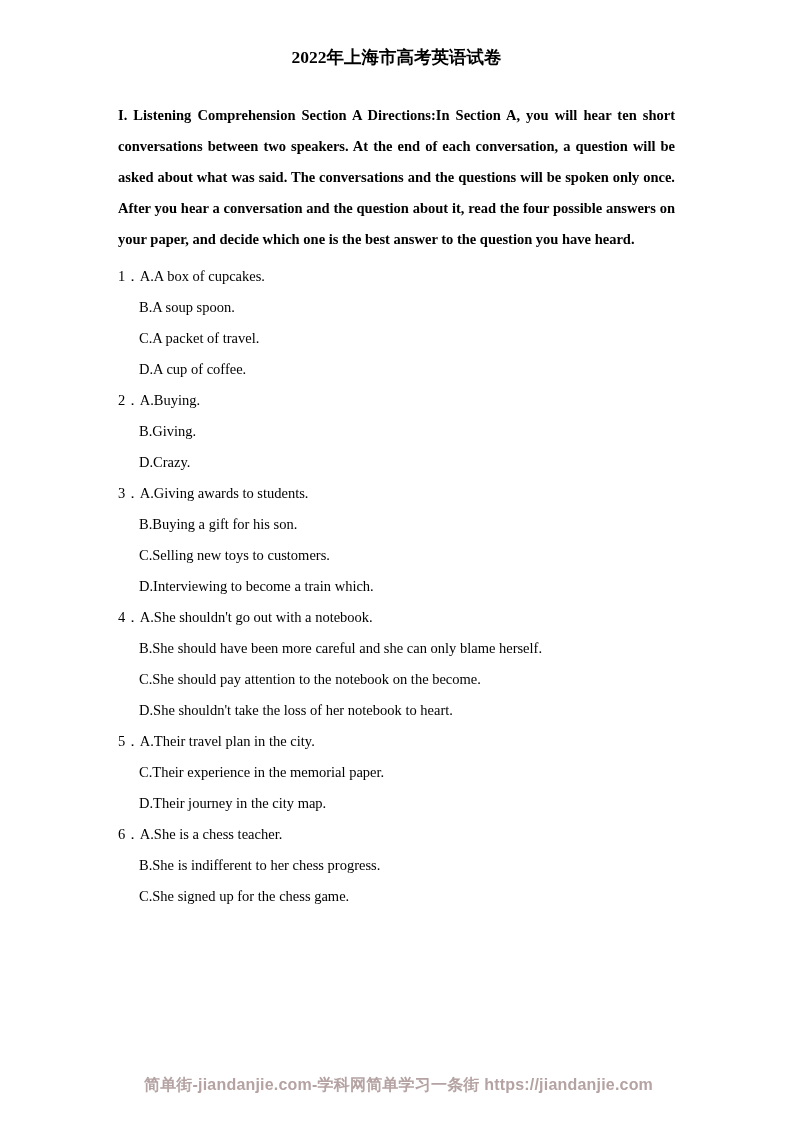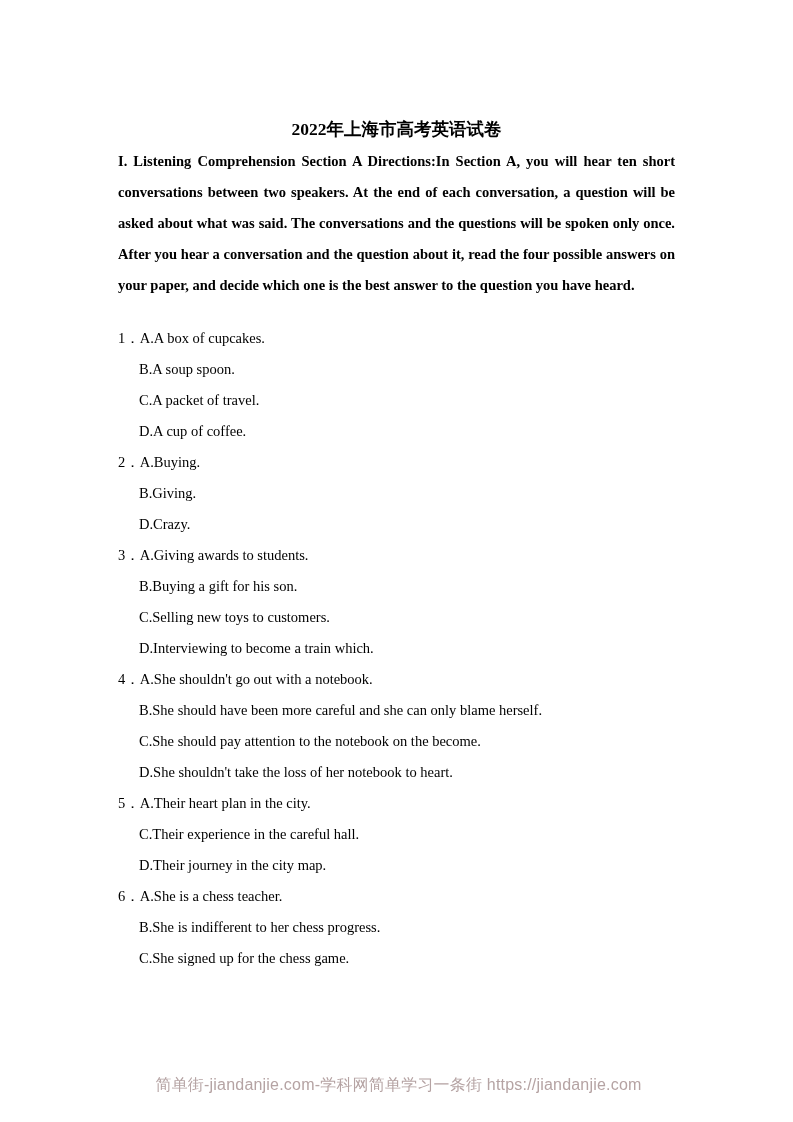--- a/index.html
+++ b/index.html
@@ -9,39 +9,39 @@
   .page {
     position: relative;
     width: 793px;
     height: 1122px;
     background: #ffffff;
     overflow: hidden;
     font-family: "Liberation Serif", serif;
     color: #000000;
   }
   .content {
-    padding: 116px 118px 0 118px;
+    padding: 44px 118px 0 118px;
   }
   .title {
     font-size: 17.5px;
     font-weight: bold;
     text-align: center;
     line-height: 26px;
     font-family: "Liberation Serif", "DejaVu Serif", serif;
   }
   .intro {
-    margin-top: 4px;
+    margin-top: 30px;
     font-size: 14.5px;
     font-weight: bold;
     line-height: 31px;
     text-align: justify;
     text-justify: inter-word;
   }
   .questions {
-    margin-top: 22px;
+    margin-top: 6px;
   }
   .q-line {
     font-size: 14.5px;
     line-height: 31px;
     white-space: nowrap;
   }
   .q-line.option {
     padding-left: 21px;
   }
   .q-num {
@@ -51,20 +51,21 @@
   .footer {
     position: absolute;
     left: 4px;
     right: 0;
     bottom: 26px;
     text-align: center;
     font-family: "Liberation Sans", "DejaVu Sans", sans-serif;
     font-size: 16px;
     color: #b5a3a3;
     letter-spacing: 0.2px;
+    font-weight: bold;
   }
 </style>
 </head>
 <body>
 
 <div class="page">
   <div class="content">
     <h1 class="title">2022年上海市高考英语试卷</h1>
     <p class="intro">I. Listening Comprehension Section A Directions:In Section A, you will hear ten short conversations between two speakers. At the end of each conversation, a question will be asked about what was said. The conversations and the questions will be spoken only once. After you hear a conversation and the question about it, read the four possible answers on your paper, and decide which one is the best answer to the question you have heard.</p>
     <div class="questions" id="questions">
@@ -85,22 +86,22 @@
           <div class="q-line option">C.Selling new toys to customers.</div>
           <div class="q-line option">D.Interviewing to become a train which.</div>
         </div>
         <div class="question">
           <div class="q-line first"><span class="q-num">4．</span><span>A.She shouldn't go out with a notebook.</span></div>
           <div class="q-line option">B.She should have been more careful and she can only blame herself.</div>
           <div class="q-line option">C.She should pay attention to the notebook on the become.</div>
           <div class="q-line option">D.She shouldn't take the loss of her notebook to heart.</div>
         </div>
         <div class="question">
-          <div class="q-line first"><span class="q-num">5．</span><span>A.Their heart plan in the city.</span></div>
-          <div class="q-line option">C.Their experience in the careful hall.</div>
+          <div class="q-line first"><span class="q-num">5．</span><span>A.Their travel plan in the city.</span></div>
+          <div class="q-line option">C.Their experience in the memorial paper.</div>
           <div class="q-line option">D.Their journey in the city map.</div>
         </div>
         <div class="question">
           <div class="q-line first"><span class="q-num">6．</span><span>A.She is a chess teacher.</span></div>
           <div class="q-line option">B.She is indifferent to her chess progress.</div>
           <div class="q-line option">C.She signed up for the chess game.</div>
         </div>
       </div>
   </div>
   <div class="footer">简单街-jiandanjie.com-学科网简单学习一条街 https://jiandanjie.com</div>

